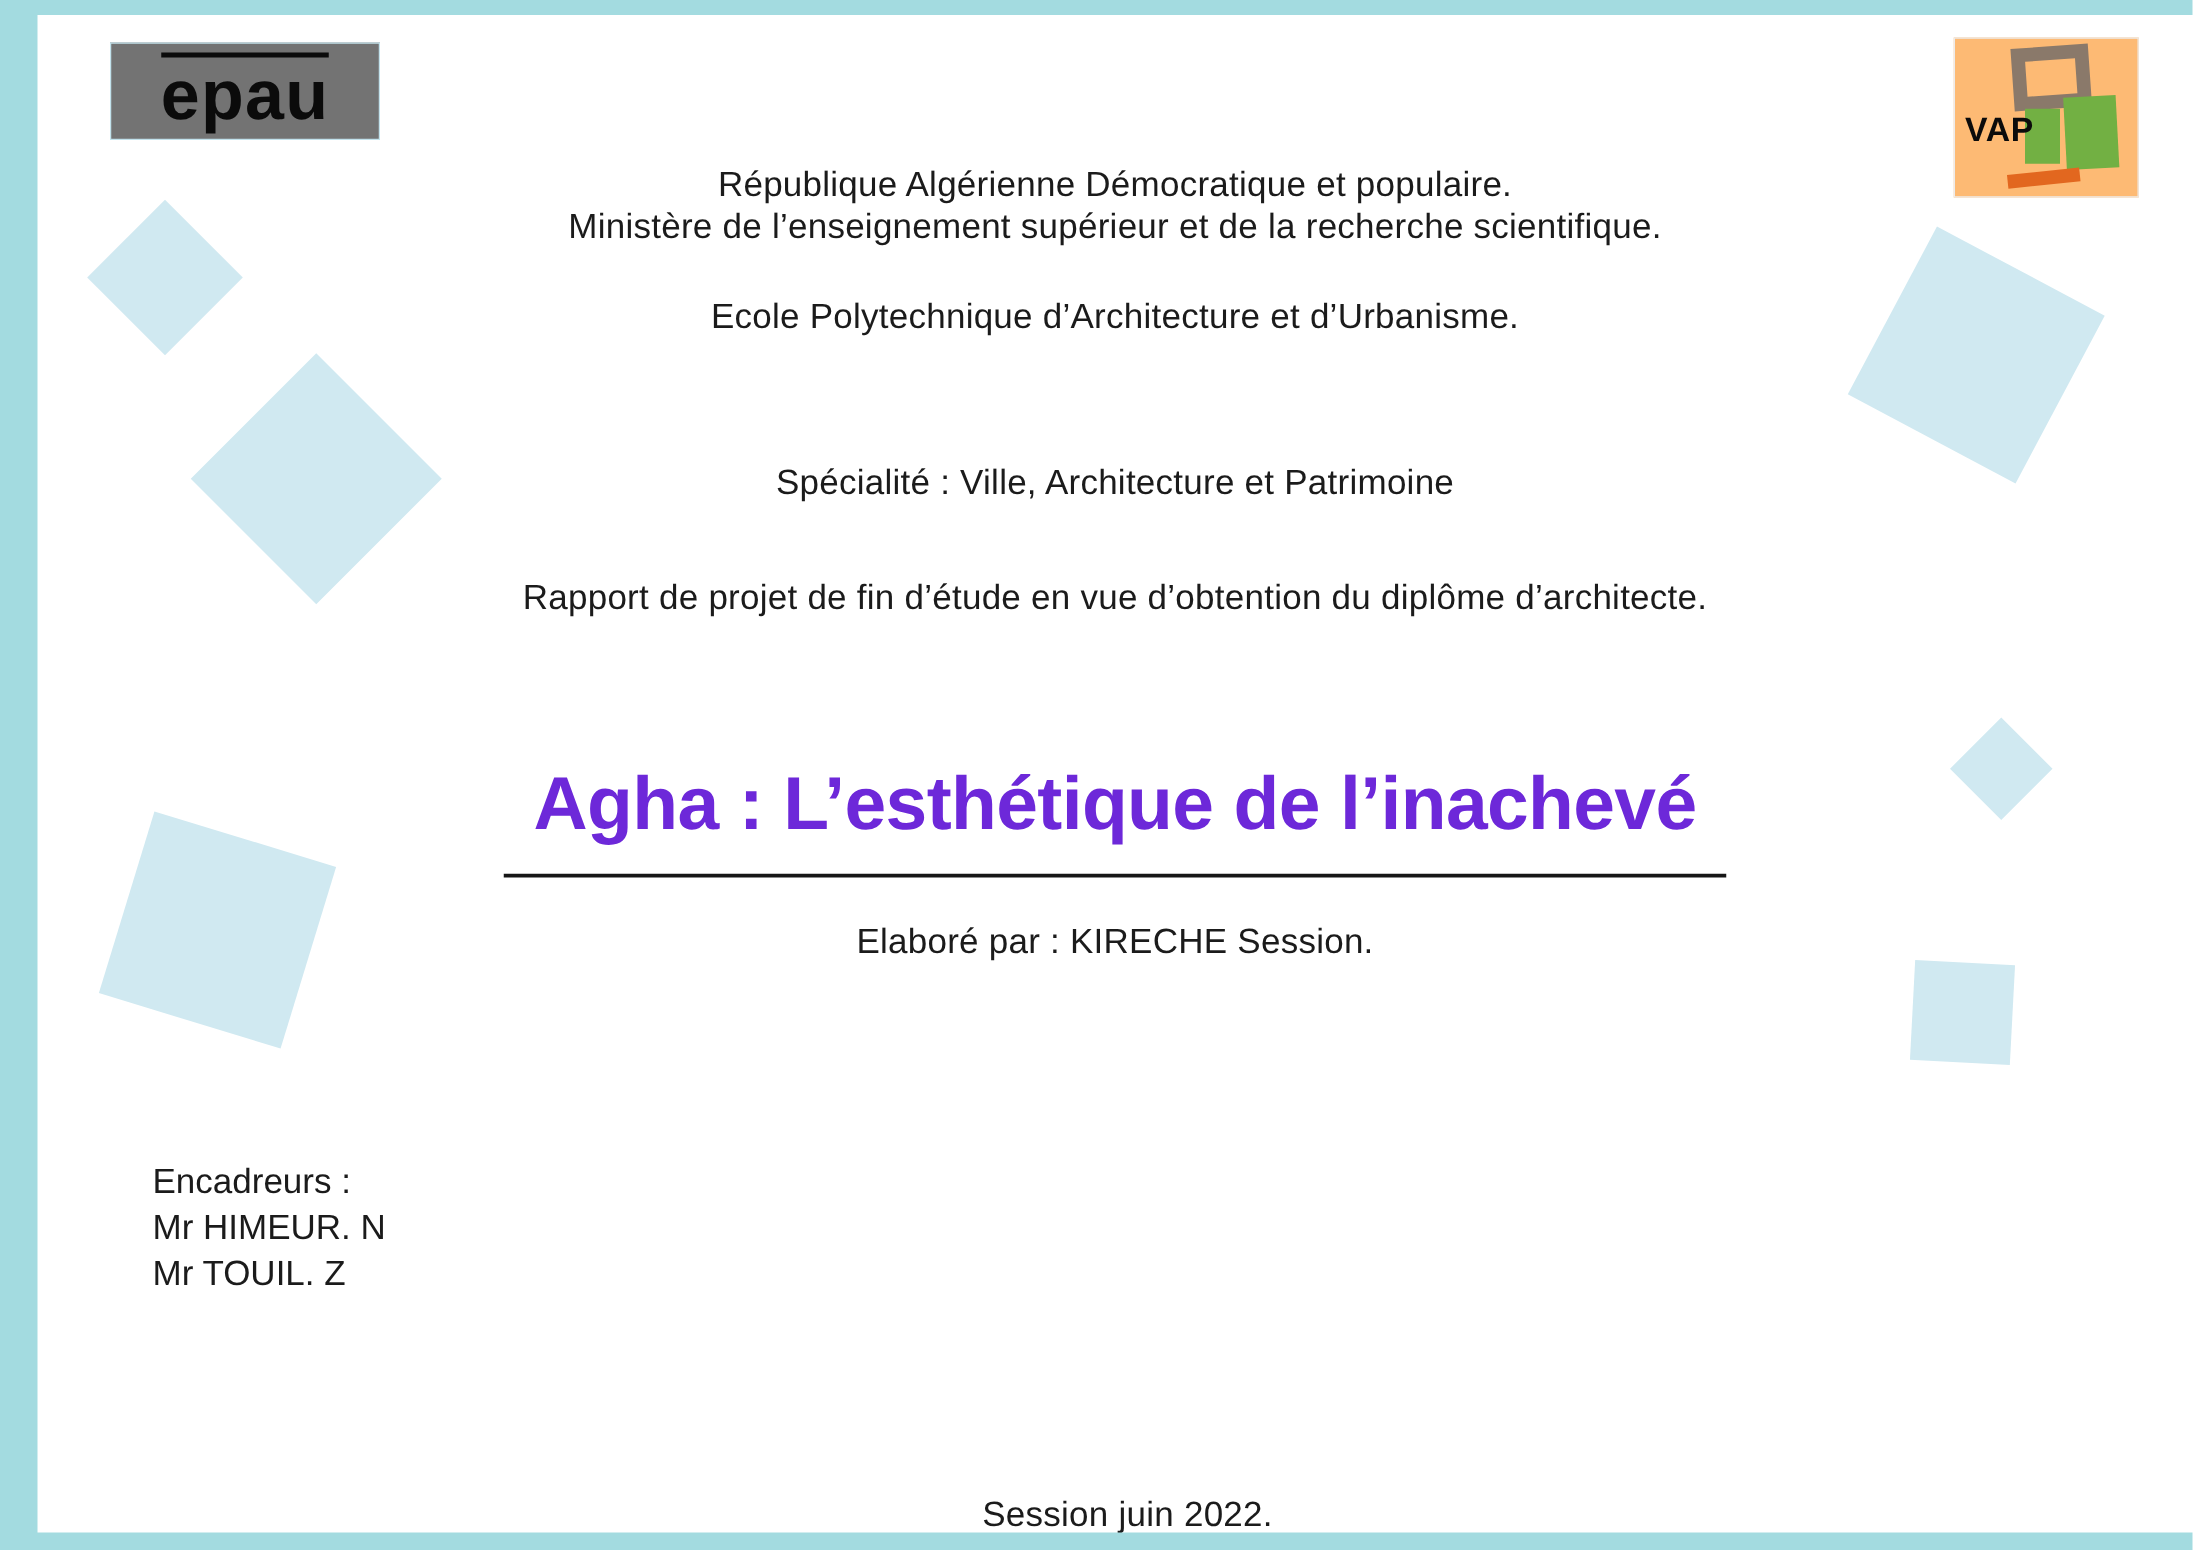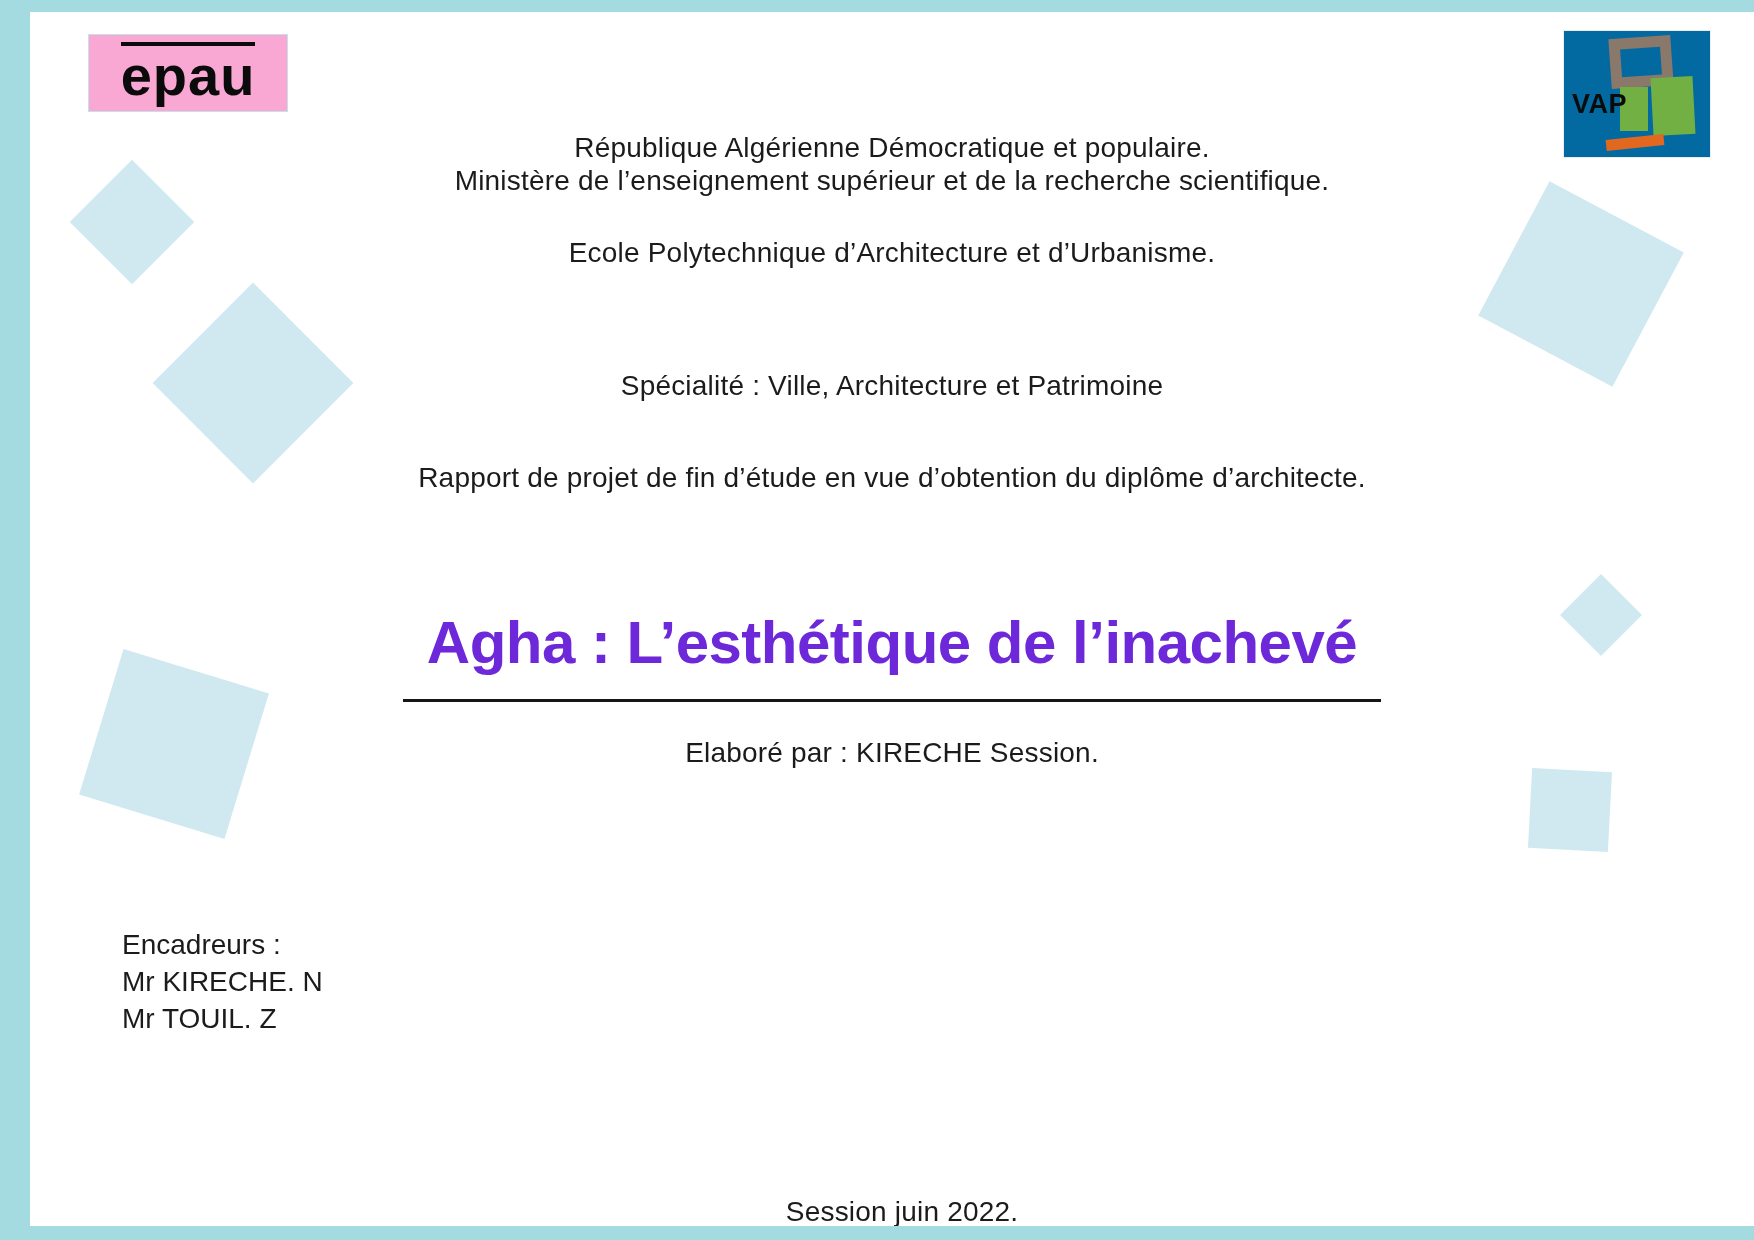--- a/index.html
+++ b/index.html
@@ -56,36 +56,36 @@
   .jury {
     position:absolute; left:1412px; top:926px;
     font-size:28px;
   }
   .jury .jury-names { margin-top:16px; margin-left:26px; line-height:35px; }
 
   .session-line { top:1196px;padding-left:20px; }
 
   
   .epau-logo {
-    position:absolute; left:88px; top:34px; width:200px; height:78px;
-    background:#f9a8d4; border:1px solid #c2e2ec;
+    position:absolute; left:88px; top:34px; width:216px; height:78px;
+    background:#737373; border:1px solid #c2e2ec;
     display:flex; align-items:center; justify-content:center;
     z-index:5;
   }
   .epau-text {
     font-size:56px; font-weight:900; letter-spacing:1px;
     color:#0b0b0b; line-height:1;
     border-top:4px solid #0b0b0b;
     padding-top:2px;
   }
 
   
   .vap-logo {
     position:absolute; left:1563px; top:30px; width:148px; height:128px;
-    background:#0369a1; border:1px solid #ececec;
+    background:#fdba74; border:1px solid #ececec;
     z-index:5;
   }
   .vap-brown  { position:absolute; left:46px; top:6px;  width:62px; height:50px; border:11px solid #8a796a; transform:rotate(-4deg); }
   .vap-green  { position:absolute; left:88px; top:46px; width:42px; height:58px; background:#72b043; transform:rotate(-3deg); }
   .vap-green2 { position:absolute; left:56px; top:56px; width:28px; height:44px; background:#72b043; }
   .vap-orange { position:absolute; left:42px; top:106px; width:58px; height:11px; background:#e2671f; transform:rotate(-6deg); }
   .vap-text   { position:absolute; left:8px; top:58px; font-size:27px; font-weight:900; letter-spacing:0.5px; color:#0b0b0b; }
 </style>
 </head>
 <body>
@@ -126,20 +126,20 @@
   <div class="center-line report-line">Rapport de projet de fin d’étude en vue d’obtention du diplôme d’architecte.</div>
 
   <div class="title-wrap">
     <span class="main-title">Agha : L’esthétique de l’inachevé</span>
   </div>
 
   <div class="center-line author-line">Elaboré par : KIRECHE Session.</div>
 
   <div class="supervisors">
     <div>Encadreurs :</div>
-    <div>Mr KIRECHE. N</div>
+    <div>Mr HIMEUR. N</div>
     <div>Mr TOUIL. Z</div>
   </div>
 
 
   <div class="center-line session-line">Session juin 2022.</div>
 
 </div>
 
 </body></html>

